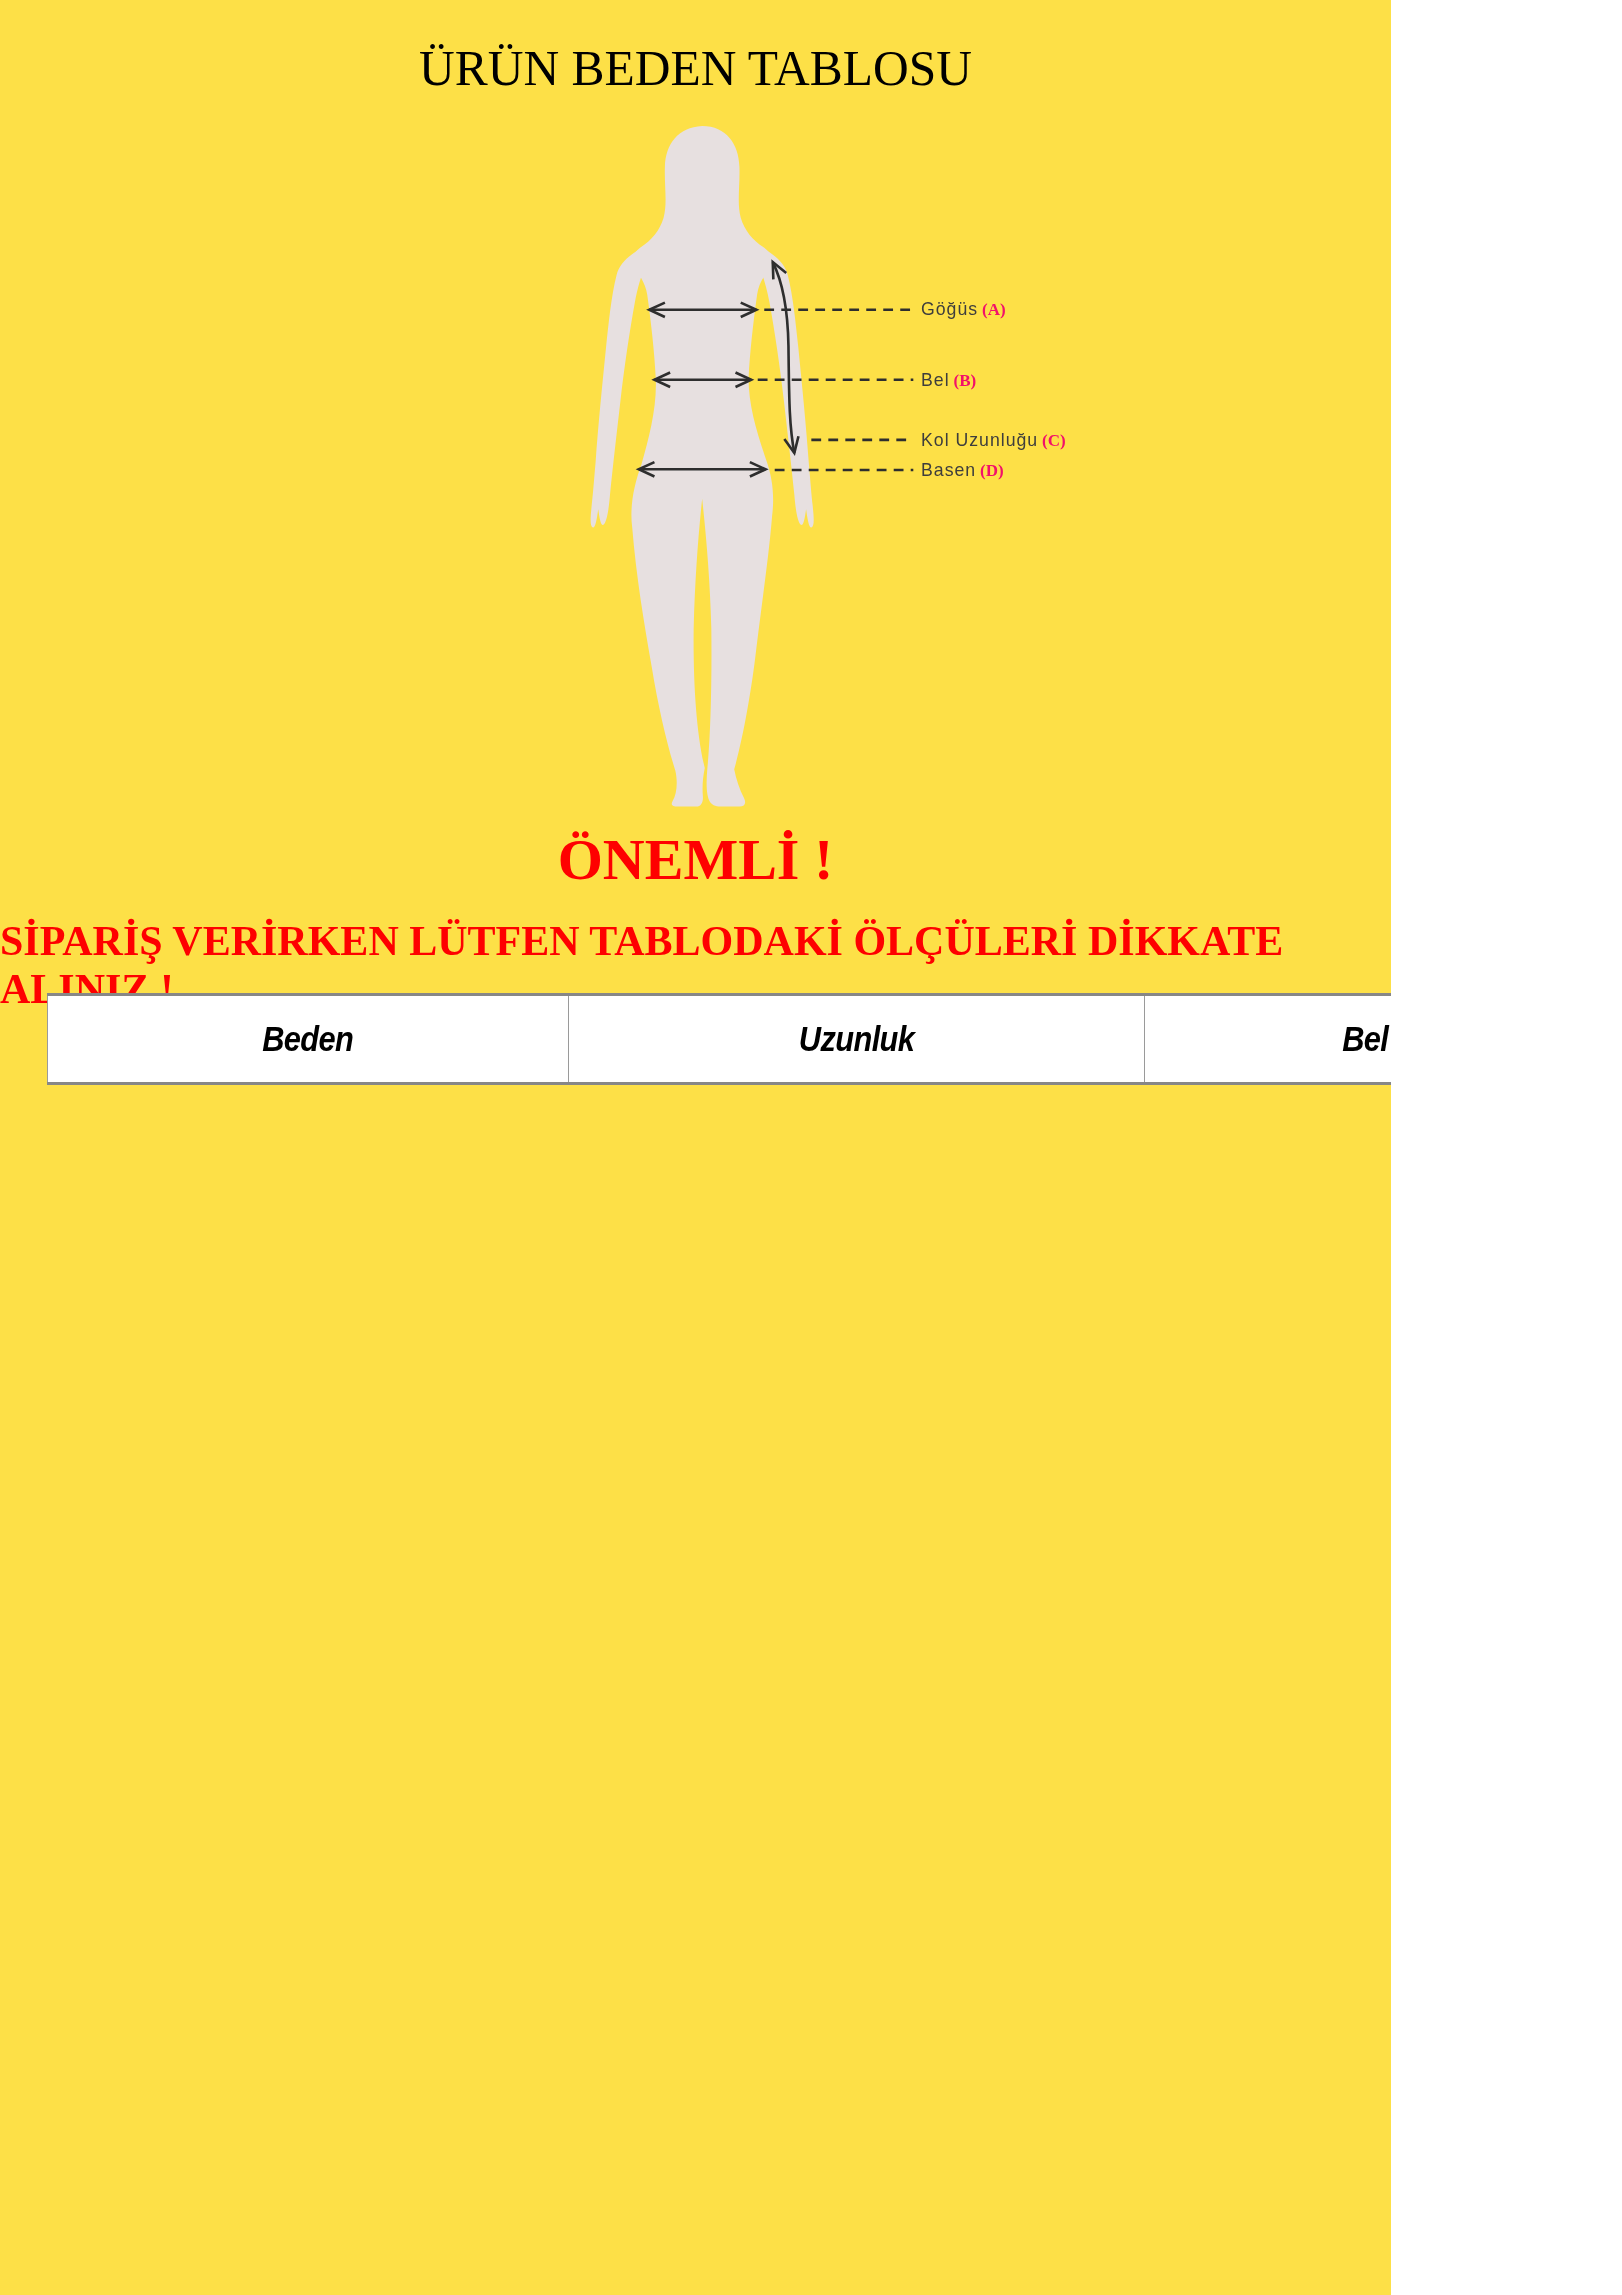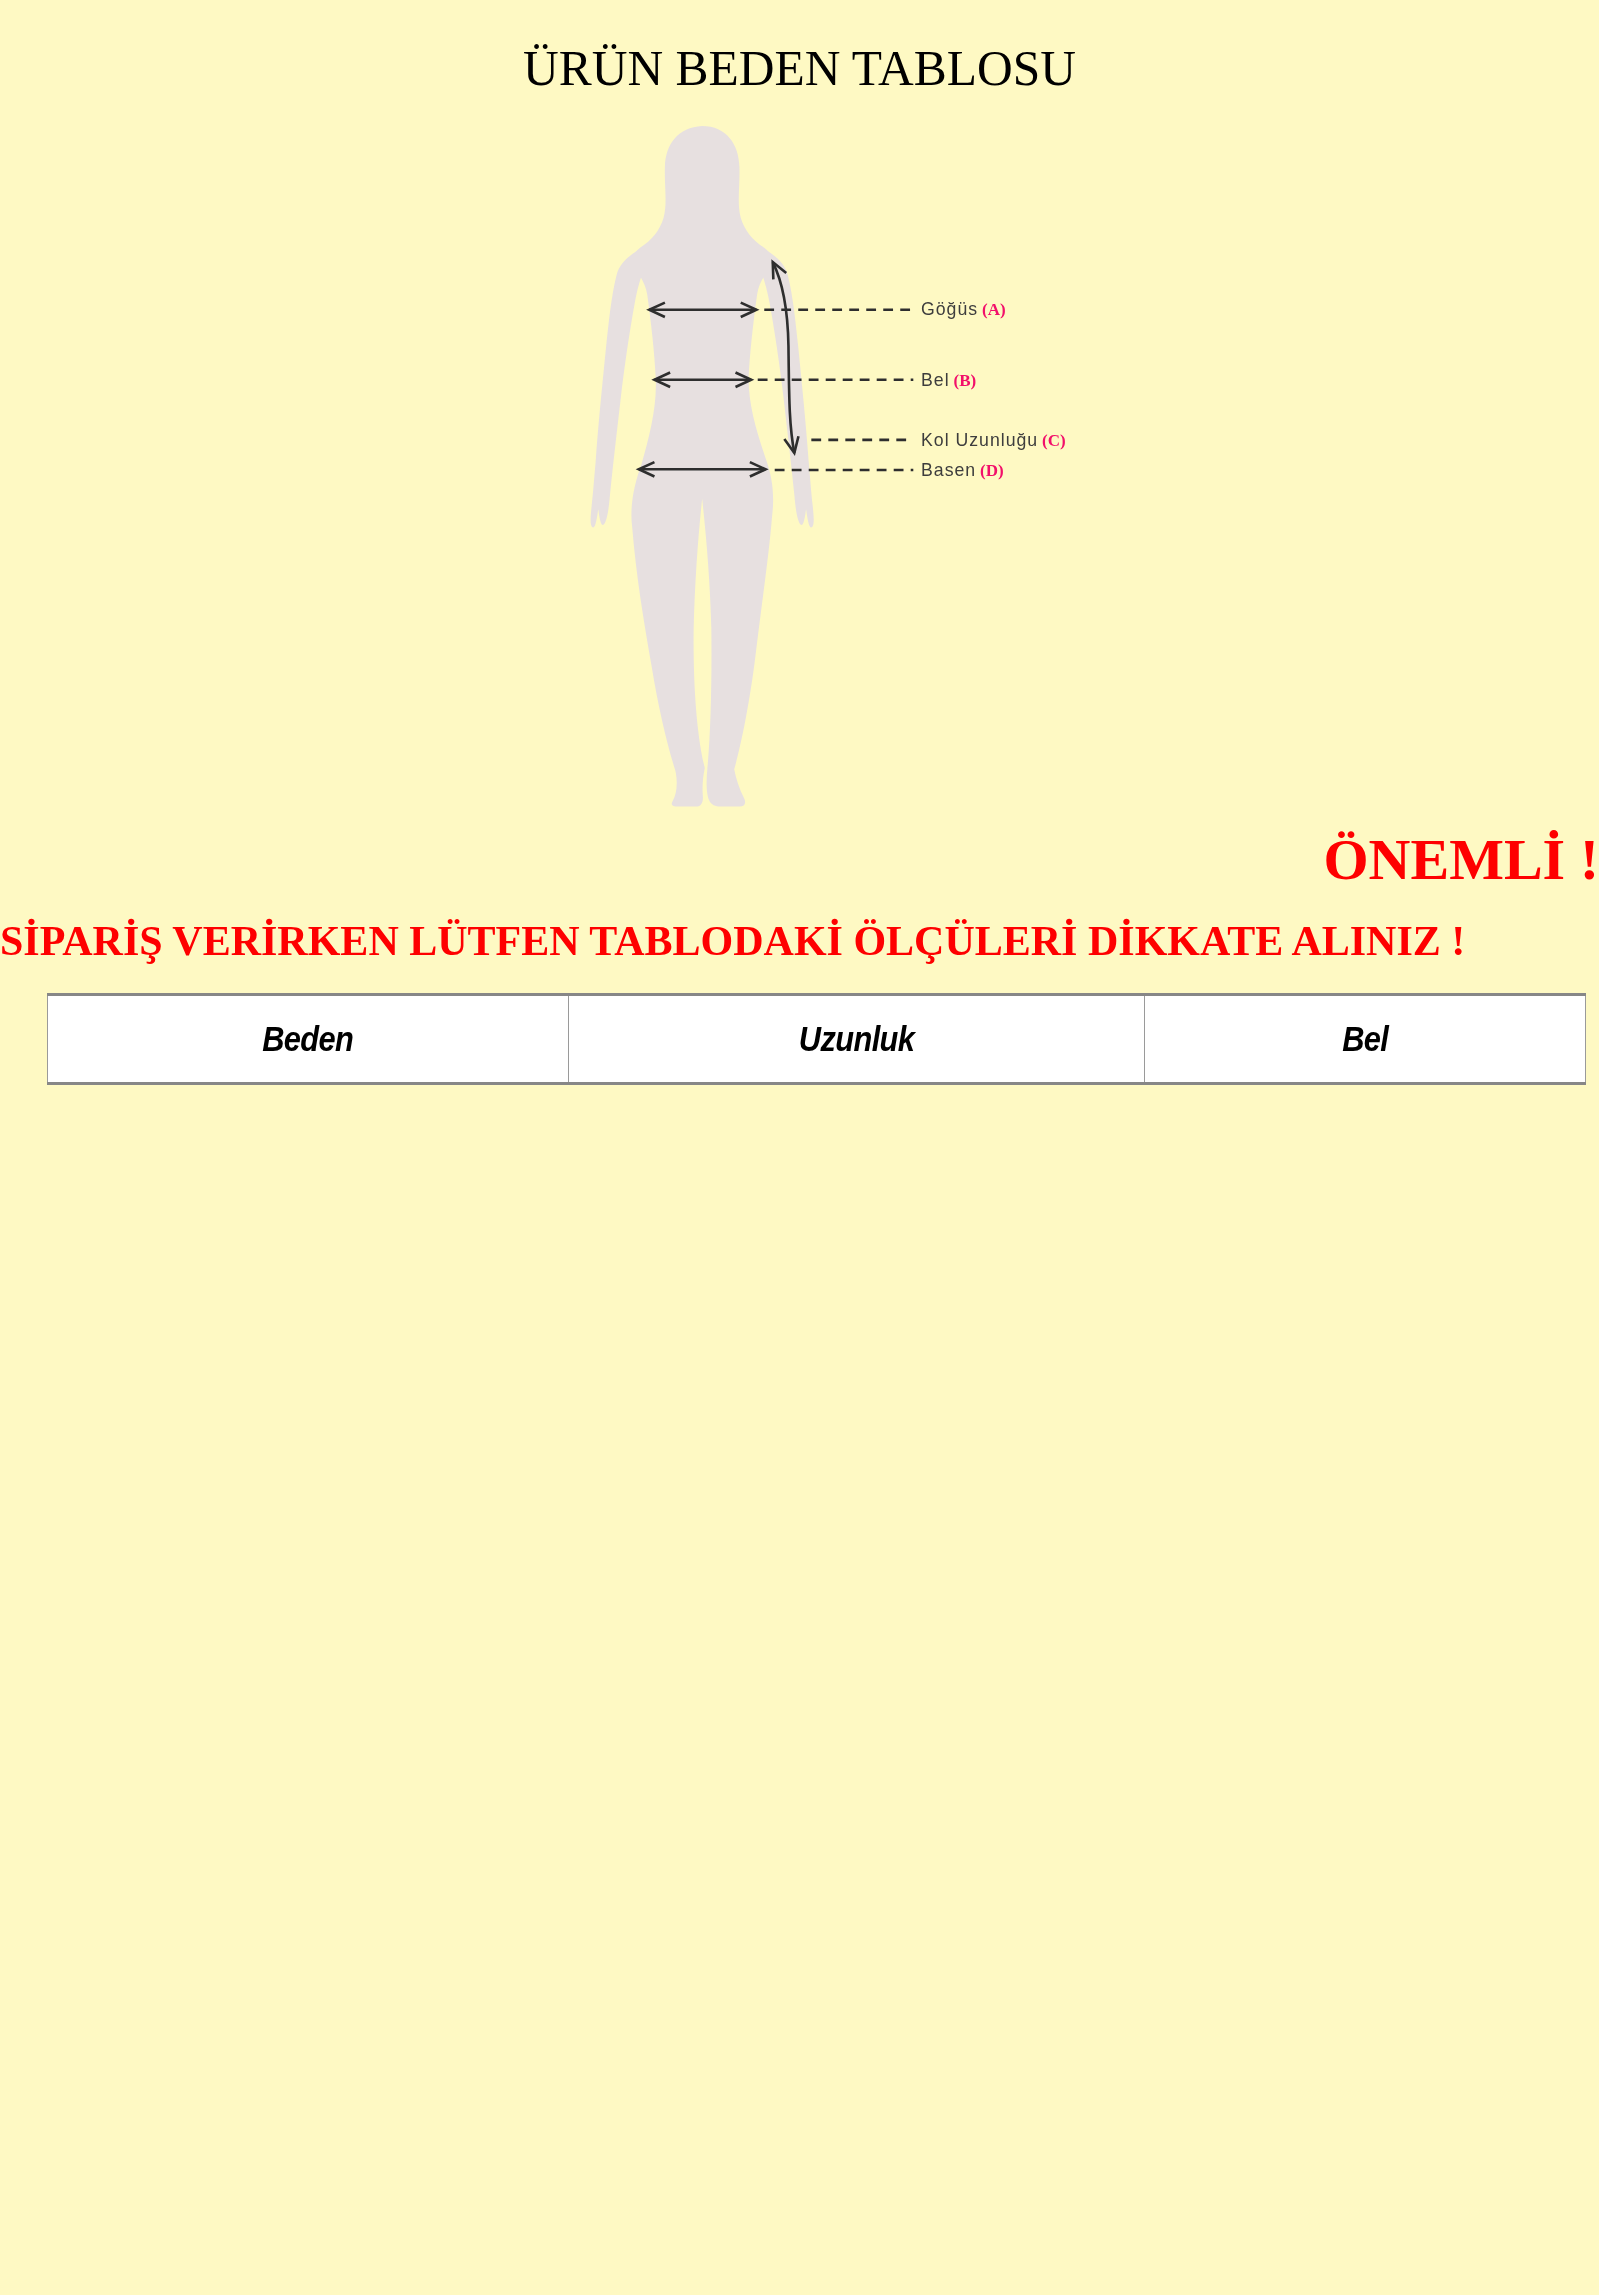--- a/index.html
+++ b/index.html
@@ -1,34 +1,34 @@
 <!DOCTYPE html>
 <html style="font-size:10.5px"><head>
 <meta charset="utf-8">
 <style>
   html,body{margin:0;padding:0;background:#ffffff;}
-  .page{position:relative;width:1587px;height:2295px;background:#fef9c3;overflow:hidden;
-        font-family:"Liberation Sans",sans-serif;padding-left:12px;}
+  .page{position:relative;width:1391px;height:2295px;background:#fde047;overflow:hidden;
+        font-family:"Liberation Sans",sans-serif;}
 
   
   .title{position:absolute;top:39px;left:0;width:100%;margin:0;text-align:center;
          font-family:"Liberation Serif",serif;font-weight:400;font-size:51px;color:#000000;
          transform:scaleX(0.97);}
 
   
   .figure-svg{position:absolute;left:576px;top:118px;width:353px;height:700px;}
 
   .mlabel{position:absolute;left:921px;height:25px;line-height:25px;white-space:nowrap;
           font-size:17.7px;letter-spacing:1px;color:#3d3d3d;}
   .mlabel .letter{font-family:"Liberation Serif",serif;font-weight:700;font-size:17px;
           letter-spacing:0;color:#f2106a;margin-left:3.9px;}
   .lbl-a{top:297px;} .lbl-b{top:368px;} .lbl-c{top:428px;} .lbl-d{top:458px;}
 
   
-  .notice-h{position:absolute;top:826px;left:0;width:100%;margin:0;text-align:right;
+  .notice-h{position:absolute;top:826px;left:0;width:100%;margin:0;text-align:center;
             font-family:"Liberation Serif",serif;font-weight:700;font-size:58px;color:#fe0000;}
   .notice-s{position:absolute;top:917px;left:0;width:100%;margin:0;
             font-family:"Liberation Serif",serif;font-weight:700;font-size:42px;color:#fe0000;
             transform:scaleX(1.0);letter-spacing:0px;}
 
   
   table.size{position:absolute;left:47px;top:993px;width:1539px;border-collapse:collapse;
              table-layout:fixed;}
   table.size th,table.size td{
       border-left:1.3px solid #9a9a9a;border-right:1.3px solid #9a9a9a;

